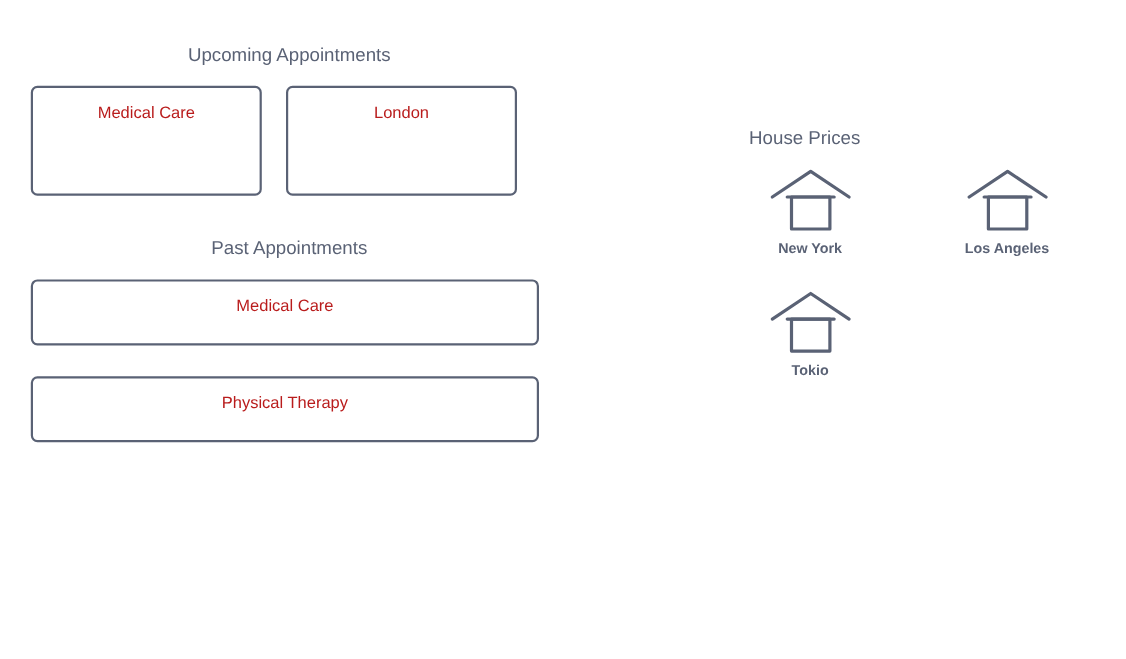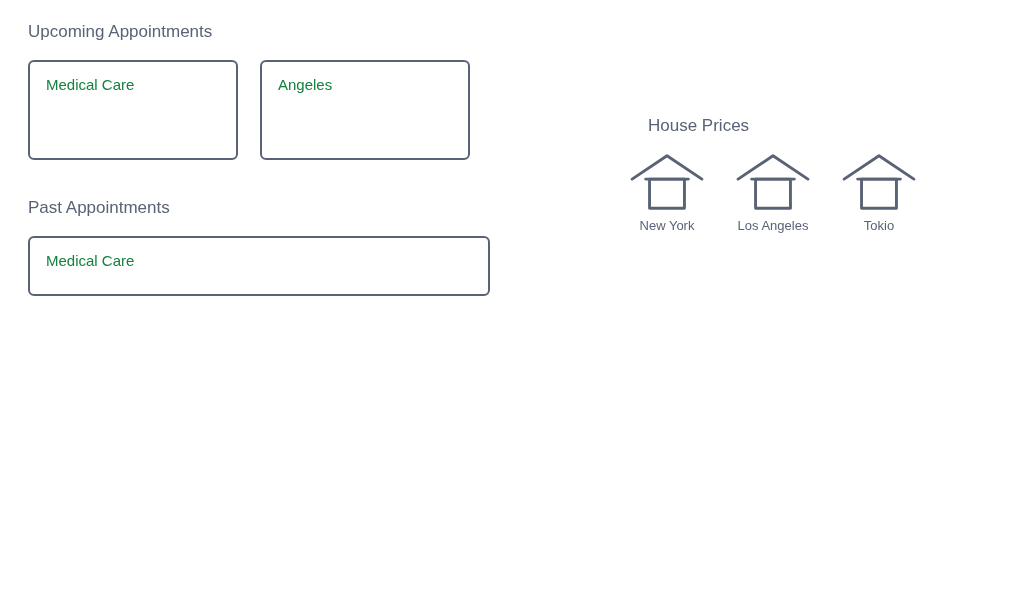--- a/index.html
+++ b/index.html
@@ -7,22 +7,23 @@
       font-family: -apple-system, BlinkMacSystemFont, "Segoe UI", Helvetica, Arial, sans-serif;
       background: #ffffff;
       color: #5a6275;
       width: 1024px;
       height: 599px;
       position: relative;
     }
     .left-panel {
       position: absolute;
       left: 28px;
-      top: 22px;
+      top: 40px;
       width: 470px;
+      text-align: center;
     }
     .section-title {
       font-size: 17px;
       color: #5a6275;
       margin-bottom: 18px;
       font-weight: 400;
     }
     .upcoming-row {
       display: flex;
       gap: 22px;
@@ -43,42 +44,43 @@
       flex-direction: column;
       gap: 28px;
       margin-top: 4px;
     }
     .past-card {
       width: 462px;
       height: 60px;
     }
     .card-label {
       font-size: 15px;
-      color: #15803d;
+      color: #b91c1c;
     }
 
     .right-panel {
       position: absolute;
-      left: 628px;
+      left: 661px;
       top: 116px;
       width: 360px;
     }
     .house-title {
       font-size: 17px;
       color: #5a6275;
       margin-bottom: 14px;
       margin-left: 20px;
       font-weight: 400;
     }
     .house-grid {
       display: grid;
-      grid-template-columns: repeat(4, 1fr);
+      grid-template-columns: repeat(2, 1fr);
       column-gap: 28px;
       row-gap: 28px;
       width: 330px;
+      font-weight: bold;
     }
     .house-cell {
       display: flex;
       flex-direction: column;
       align-items: center;
     }
     .house-icon-wrap {
       width: 78px;
       height: 64px;
       display: flex;
@@ -98,29 +100,32 @@
 
 <div class="left-panel">
 
   <div class="section-title">Upcoming Appointments</div>
 
   <div class="upcoming-row">
     <div class="card-box upcoming-card">
       <div class="card-label">Medical Care</div>
     </div>
     <div class="card-box upcoming-card">
-      <div class="card-label">Angeles</div>
+      <div class="card-label">London</div>
     </div>
   </div>
 
   <div class="section-title">Past Appointments</div>
 
   <div class="past-list">
     <div class="card-box past-card">
       <div class="card-label">Medical Care</div>
+    </div>
+    <div class="card-box past-card">
+      <div class="card-label">Physical Therapy</div>
     </div>
   </div>
 
 </div>
 
 <div class="right-panel">
   <div class="house-title">House Prices</div>
 
   <div class="house-grid">
 

